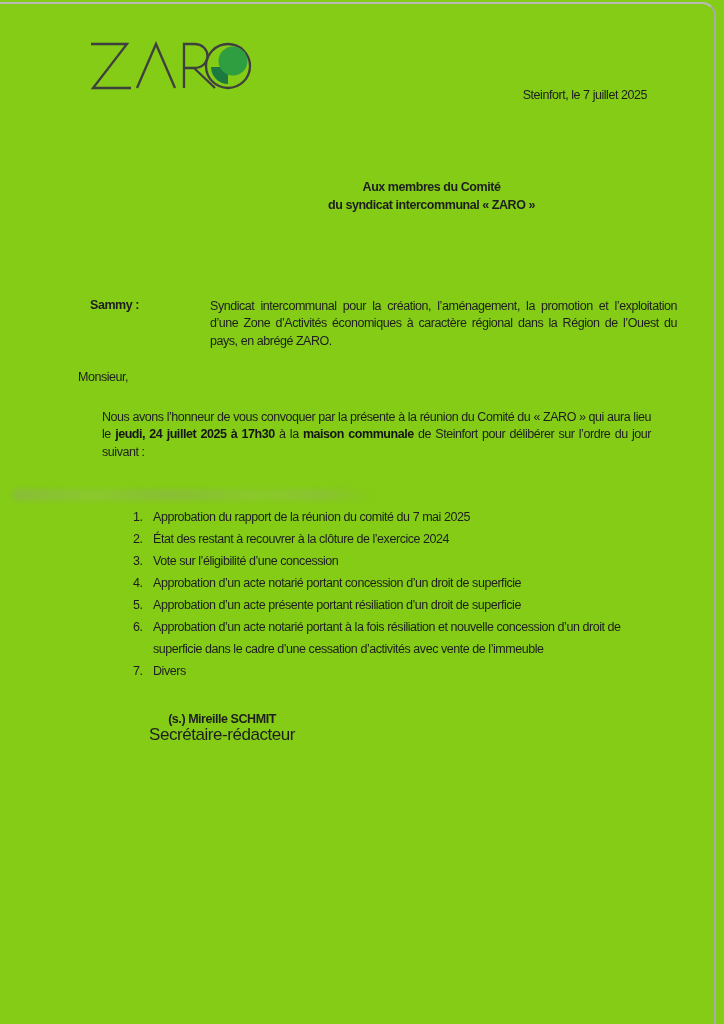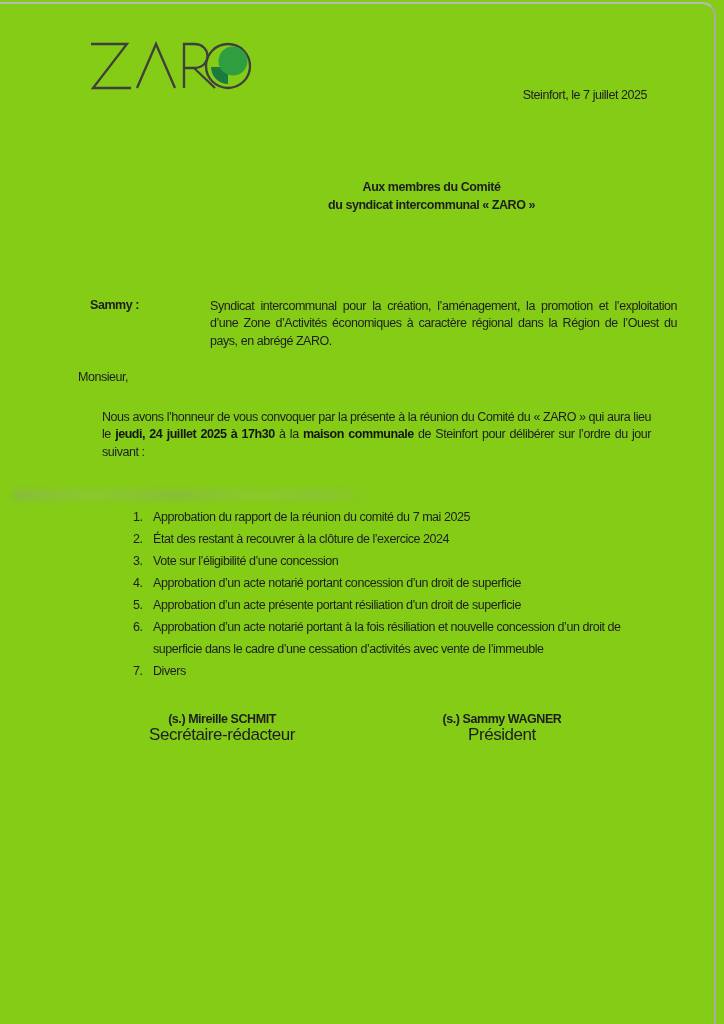--- a/index.html
+++ b/index.html
@@ -140,18 +140,14 @@
       <span class="num">7.</span>
       <span class="txt">Divers</span>
     </li>
   </ol>
 
   <div class="sig sig-left">
     <div class="name">(s.) Mireille SCHMIT</div>
     <div class="role">Secrétaire-rédacteur</div>
   </div>
 
-  <div class="sig sig-right">
-    <div class="name">(s.) Sammy WAGNER</div>
-    <div class="role">Président</div>
-  </div>
 
 </div>
 
 </body></html>

